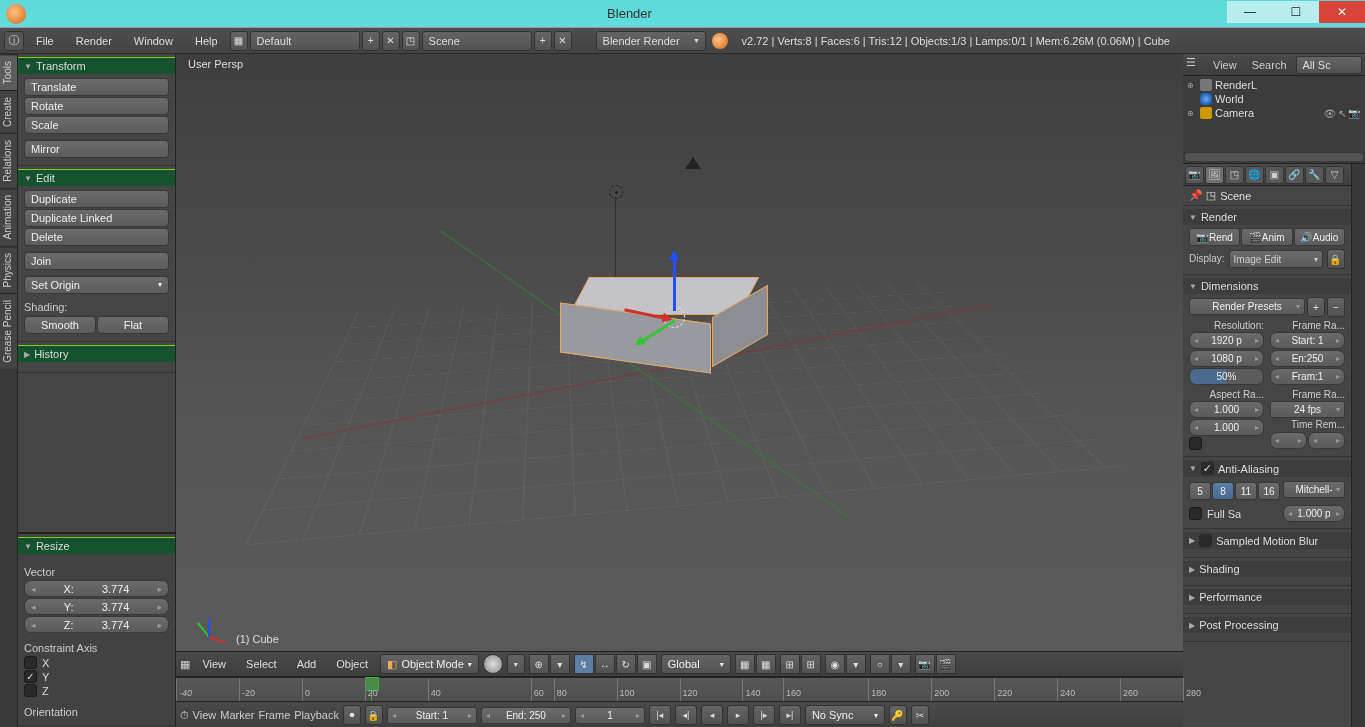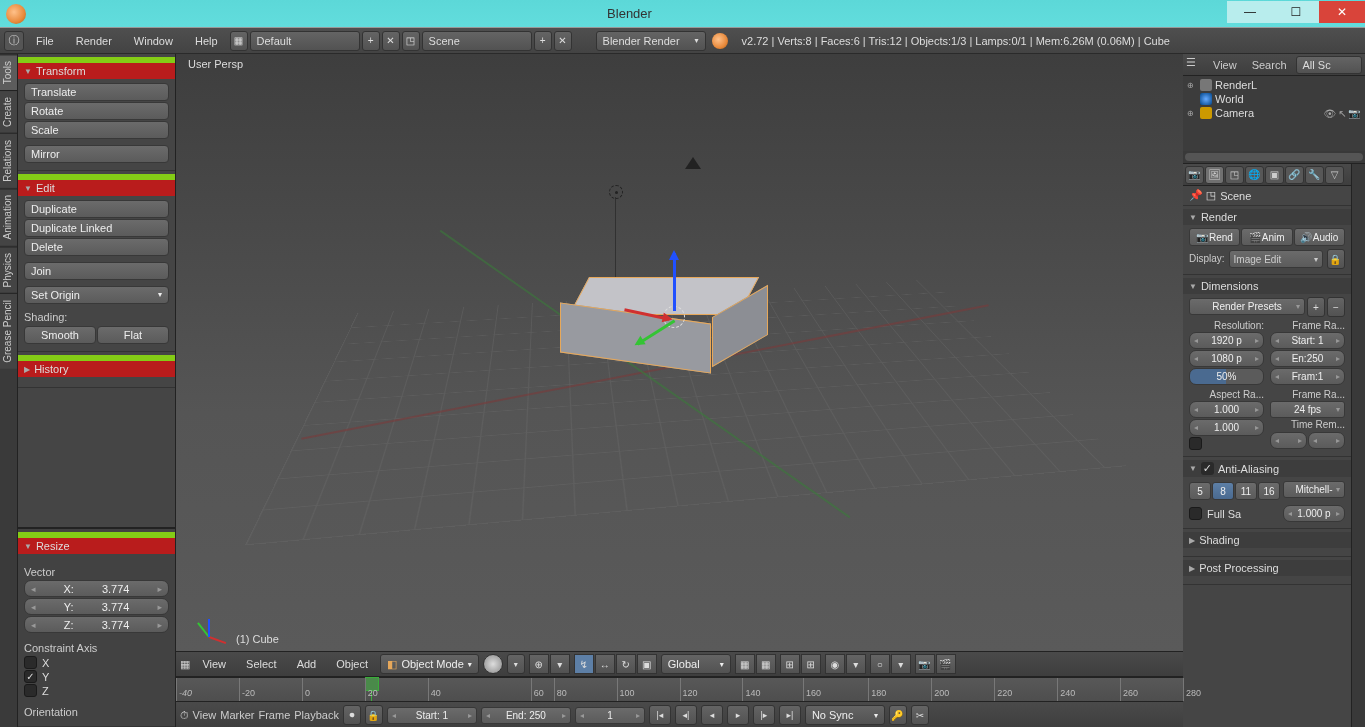--- a/index.html
+++ b/index.html
@@ -23,21 +23,21 @@
 .blender-dot{width:16px;height:16px;border-radius:50%;background:radial-gradient(circle at 40% 40%, #ffc18a, #e88a3c 60%, #b05a0c);margin:0 4px;}
 
 .main { flex: 1; display: flex; overflow: hidden; }
 
 .vtabs { width: 18px; background: #3a3a3a; border-right: 1px solid #222; display:flex; flex-direction:column;}
 .vtab { writing-mode: vertical-rl; transform: rotate(180deg); padding: 6px 2px; font-size: 10px; color: #ccc; border-bottom: 1px solid #222; background: #444; text-align:center;}
 .vtab.active { background: #5c5c5c; }
 
 .toolshelf { width: 158px; background: #454545; display:flex; flex-direction:column; border-right:1px solid #222;}
 .panel { border-bottom: 1px solid #333; padding: 3px 6px 6px; }
-.panel-hdr { background: #b91c1c; margin: 0 -6px 4px; padding: 2px 6px; font-size: 11px; color: #ddd; display:flex; align-items:center; border-top:6px solid #84cc16;}
+.panel-hdr { background: #14532d; margin: 0 -6px 4px; padding: 2px 6px; font-size: 11px; color: #ddd; display:flex; align-items:center; border-top:1px solid #84cc16;}
 .panel-hdr::before { content: "▼"; font-size: 8px; margin-right: 4px; color:#aaa;}
 .panel-hdr.collapsed::before { content: "▶"; }
 .tool-btn { display:block; width:100%; height: 18px; margin: 1px 0; background: linear-gradient(#6b6b6b,#5b5b5b); border: 1px solid #383838; border-radius: 4px; color:#eee; text-align:left; padding: 0 6px; font-size:11px; line-height:16px;}
 .tool-row { display:flex; gap:1px;}
 .tool-row .tool-btn { flex:1; text-align:center;}
 .label { color:#ccc; font-size:11px; margin: 2px 0;}
 .num-field { display:flex; align-items:center; justify-content:space-between; background: linear-gradient(#6b6b6b,#5b5b5b); border:1px solid #383838; border-radius:7px; height:17px; padding:0 6px; margin:1px 0; color:#eee; font-size:11px;}
 .num-field .arrow { color:#999; font-size:9px;}
 .checkbox { display:flex; align-items:center; gap:5px; margin:1px 0; color:#ddd;}
 .checkbox .box { width:13px; height:13px; background:#2a2a2a; border-radius:3px; border:1px solid #1a1a1a; display:flex;align-items:center;justify-content:center;}
@@ -325,21 +325,21 @@
         <div class="tl-tick" style="left: 0px; font-style: italic;">-40</div>
             <div class="tl-tick" style="left: 62.9375px;">-20</div>
             <div class="tl-tick" style="left: 125.875px;">0</div>
             <div class="tl-tick" style="left: 188.812px;">20</div>
             <div class="tl-tick" style="left: 251.75px;">40</div>
             <div class="tl-tick" style="left: 314.688px; margin-left: 40px;">60</div>
             <div class="tl-tick" style="left: 377.625px;">80</div>
             <div class="tl-tick" style="left: 440.562px;">100</div>
             <div class="tl-tick" style="left: 503.5px;">120</div>
             <div class="tl-tick" style="left: 566.438px;">140</div>
-            <div class="tl-tick" style="left: 627px;">160</div>
+            <div class="tl-tick" style="left: 607px;">160</div>
             <div class="tl-tick" style="left: 692.312px;">180</div>
             <div class="tl-tick" style="left: 755.25px;">200</div>
             <div class="tl-tick" style="left: 818.188px;">220</div>
             <div class="tl-tick" style="left: 881.125px;">240</div>
             <div class="tl-tick" style="left: 944.062px;">260</div>
             <div class="tl-tick" style="left: 1007px;">280</div>
           </div>
         <div class="tl-hdr">
           <div class="icon-btn">⏱</div>
           <div class="m">View</div>
@@ -548,21 +548,30 @@
                   </div>
             <div class="nfield" style="width:62px">
                     <span class="al">◂</span>
                     <span>1.000 p</span>
                     <span class="ar">▸</span>
                   </div>
           </div>
         </div>
 
         <div class="prop-panel">
+                <div class="pp-hdr collapsed">
+                  <span class="box" style="width:13px;height:13px;background:#2a2a2a;border-radius:3px;margin-right:4px"></span>
+                  <span>Sampled Motion Blur</span>
+                </div>
+              </div>
+        <div class="prop-panel">
                 <div class="pp-hdr collapsed">Shading</div>
+              </div>
+        <div class="prop-panel">
+                <div class="pp-hdr collapsed">Performance</div>
               </div>
         <div class="prop-panel">
                 <div class="pp-hdr collapsed">Post Processing</div>
               </div>
         </div>
         <div class="scrollbar"></div>
        </div>
       </div>
     </div>
   </div>

